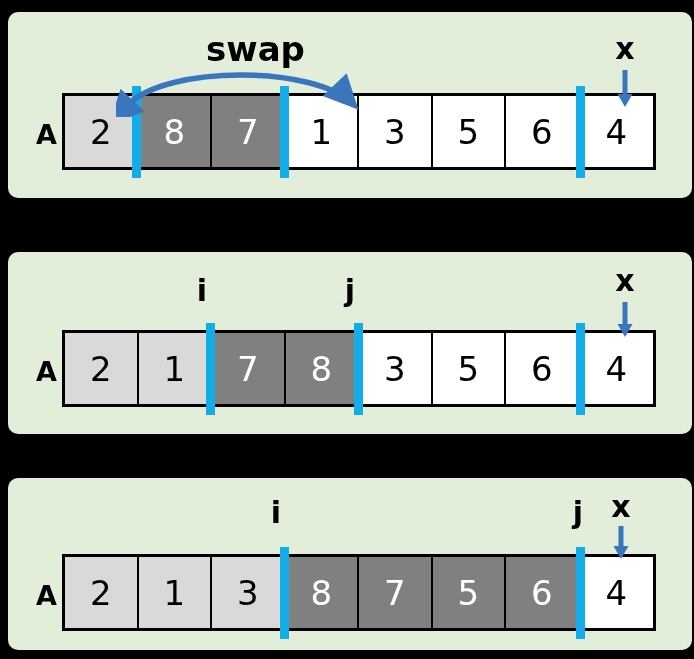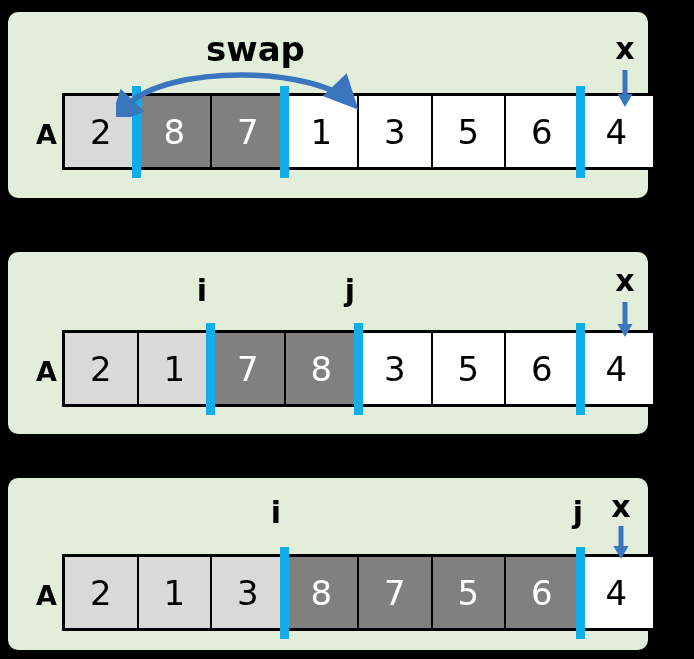--- a/index.html
+++ b/index.html
@@ -21,20 +21,21 @@
     height: 659px;
     background: #000000;
   }
 
   .panel {
     position: absolute;
     left: 8px;
     width: 640px;
     background: #E3EEDA;
     border-radius: 10px;
+    padding-left: 44px;
   }
   #panel-0 { top: 12px;  height: 186px; }
   #panel-1 { top: 252px; height: 182px; }
   #panel-2 { top: 478px; height: 172px; }
 
   
   .arr-label {
     position: absolute;
     font-weight: bold;
     font-size: 27px;

